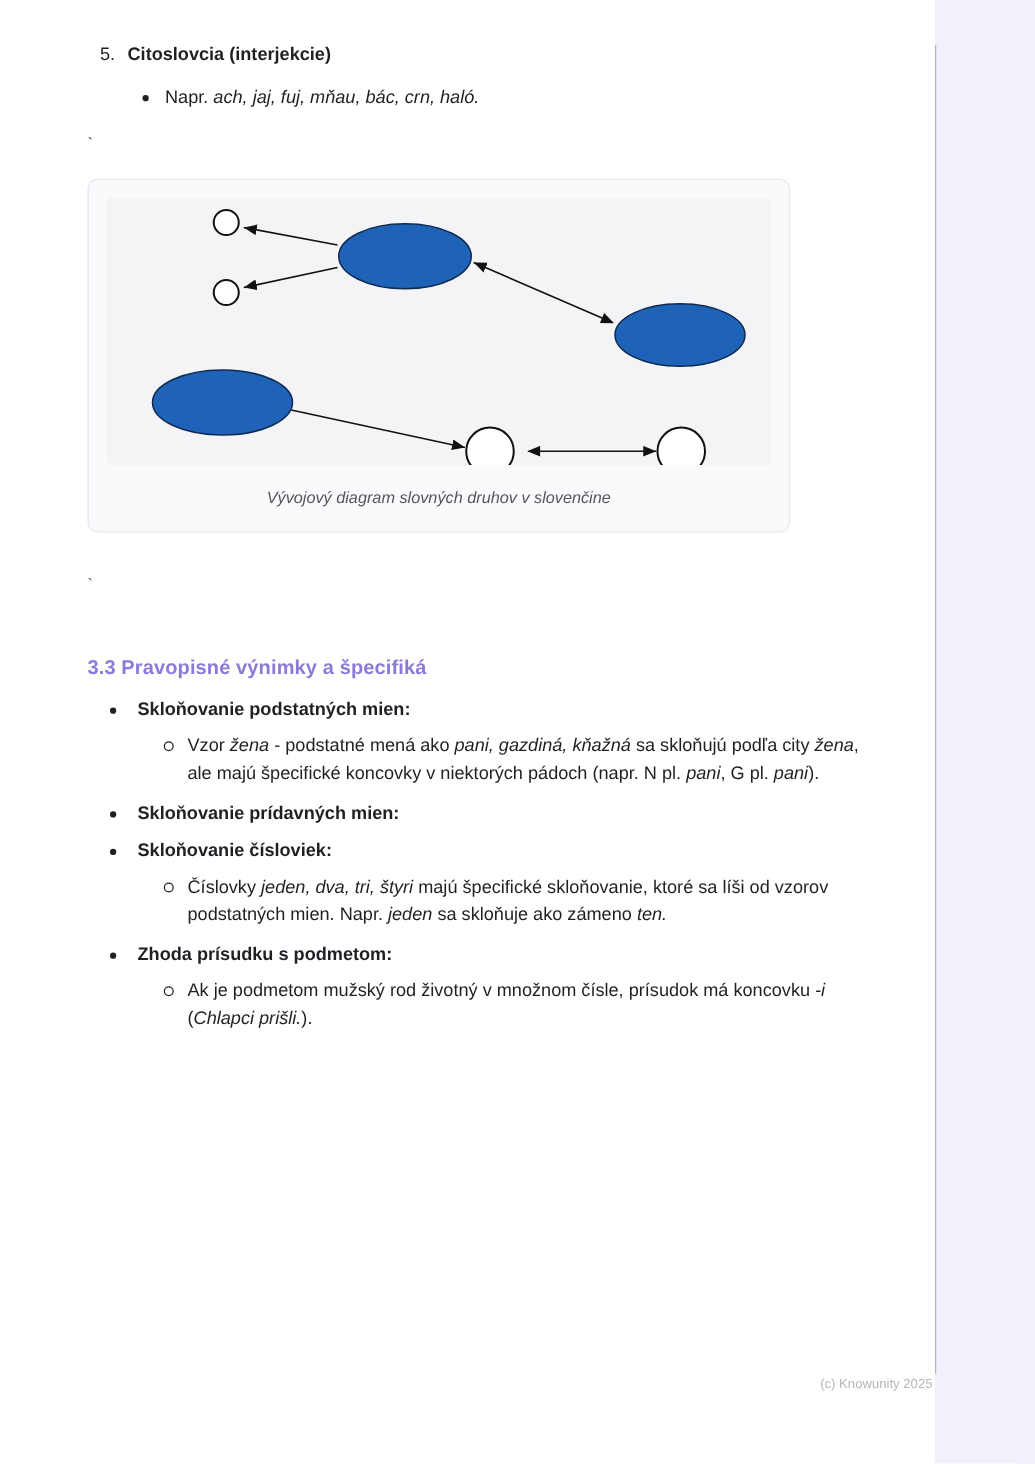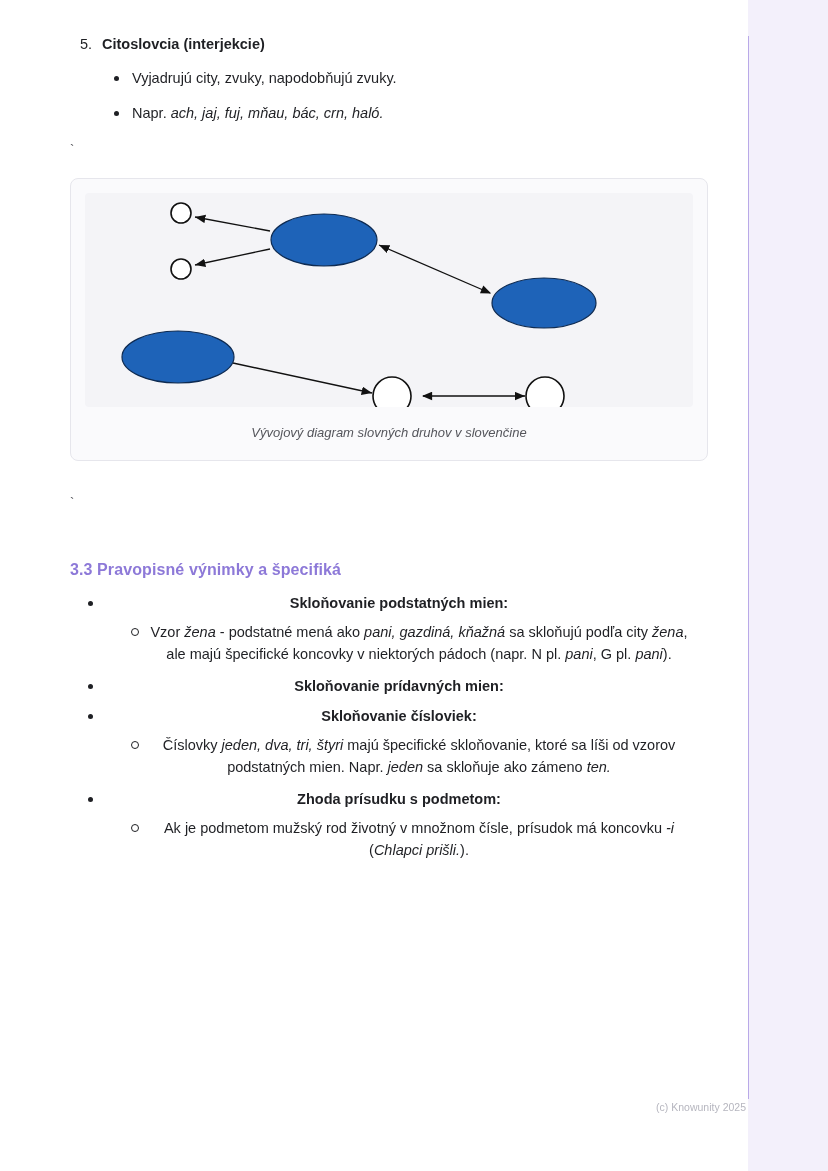--- a/index.html
+++ b/index.html
@@ -72,21 +72,21 @@
   .tick {
     font-size: 13px;
     color: #55565c;
     margin: 18px 0 0 4px;
     height: 14px;
   }
 
   
   .figure-card {
     margin: 22px 0 0 4px;
-    width: 638px;
+    width: 562px;
     border: 1px solid #e6e6ec;
     border-radius: 8px;
     background: #fafafc;
     padding: 14px;
   }
   .figure-inner {
     background: #f4f4f7;
     border-radius: 4px;
     height: 214px;
     position: relative;
@@ -108,21 +108,20 @@
     font-weight: bold;
     margin: 52px 0 14px 4px;
     letter-spacing: 0.1px;
   }
 
   
   ul.outline {
     list-style: none;
     margin: 0 0 0 14px;
     padding: 0;
-    text-align: center;
   }
   ul.outline > li.lvl1 {
     position: relative;
     padding-left: 30px;
     margin-bottom: 9px;
   }
   ul.outline > li.lvl1 > .lvl1-label {
     font-size: 14.5px;
     font-weight: bold;
     line-height: 21px;
@@ -176,23 +175,20 @@
   <div class="right-rail-line"></div>
 
   <div class="content">
 
     <div class="num-item">
       <span class="num">5.</span>
       <span class="txt">Citoslovcia (interjekcie)</span>
     </div>
 
     <ul class="bullets">
-      <li>
-        <span>Vyjadrujú city, zvuky, napodobňujú zvuky.</span>
-      </li>
       <li>
         <span>Napr. </span><span class="it">ach, jaj, fuj, mňau, bác, crn, haló.</span>
       </li>
     </ul>
 
     <div class="tick">`</div>
 
     <div class="figure-card">
       <div class="figure-inner">
         <svg width="534" height="214" viewBox="0 0 534 214">

